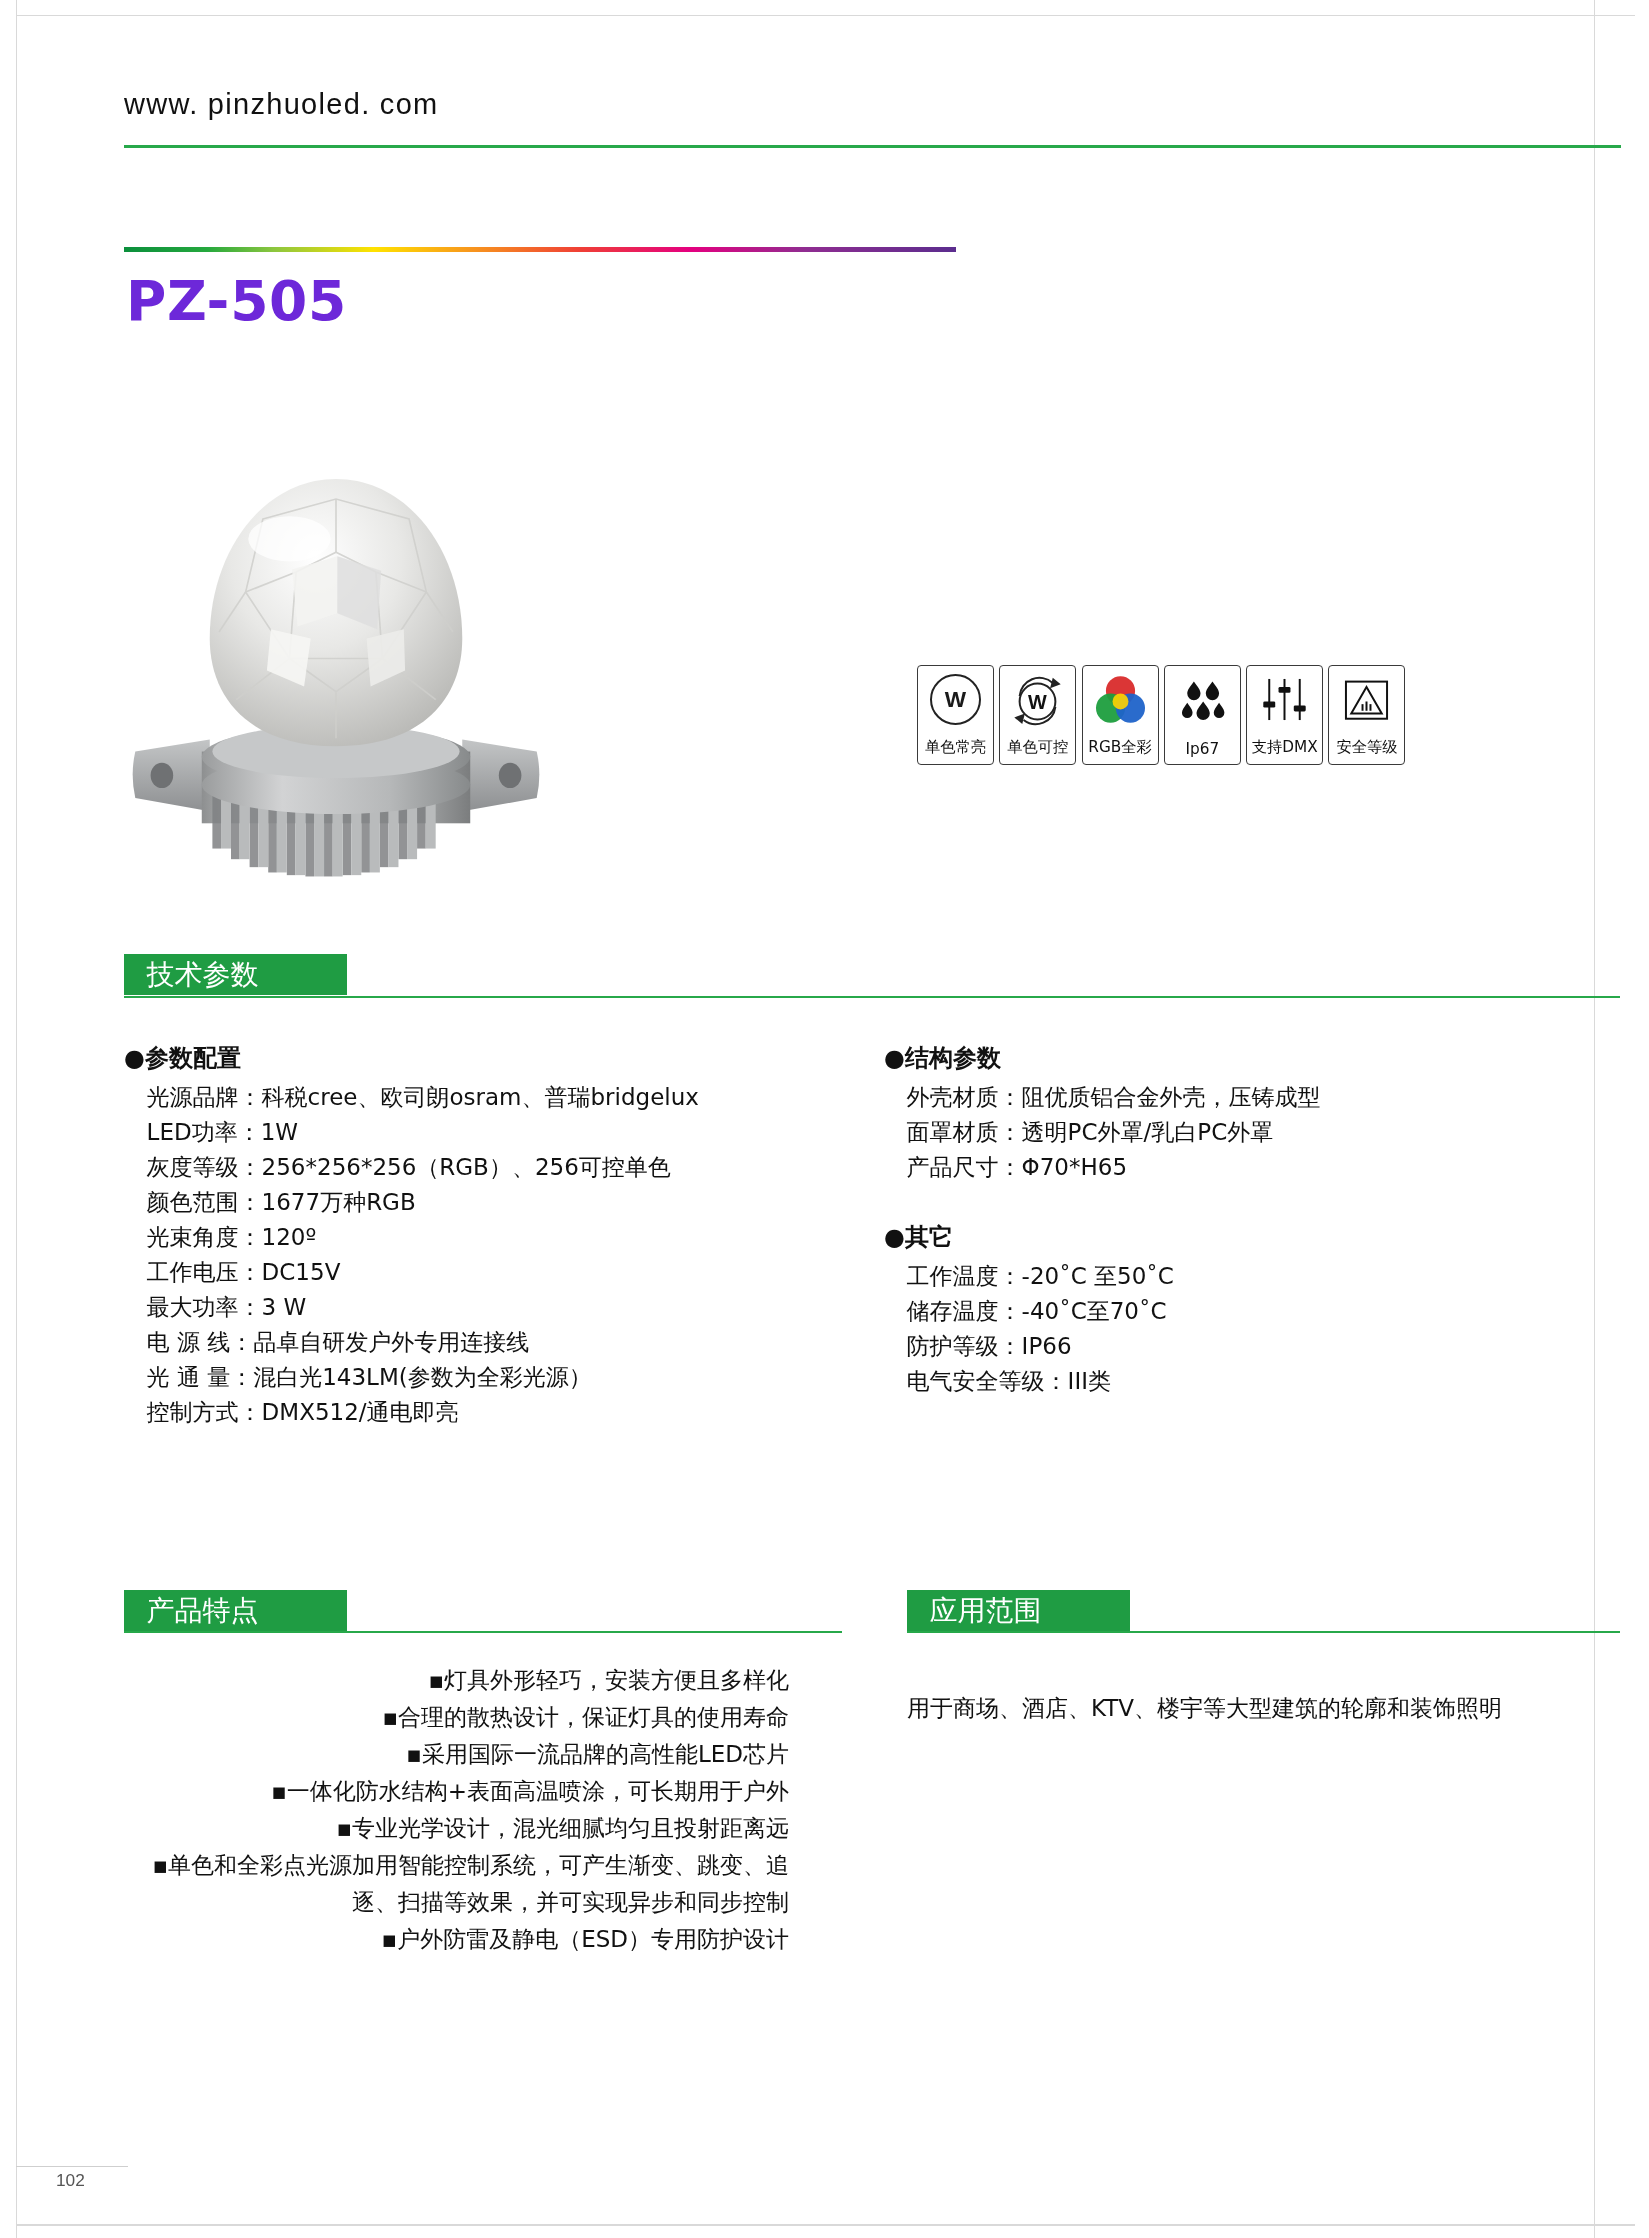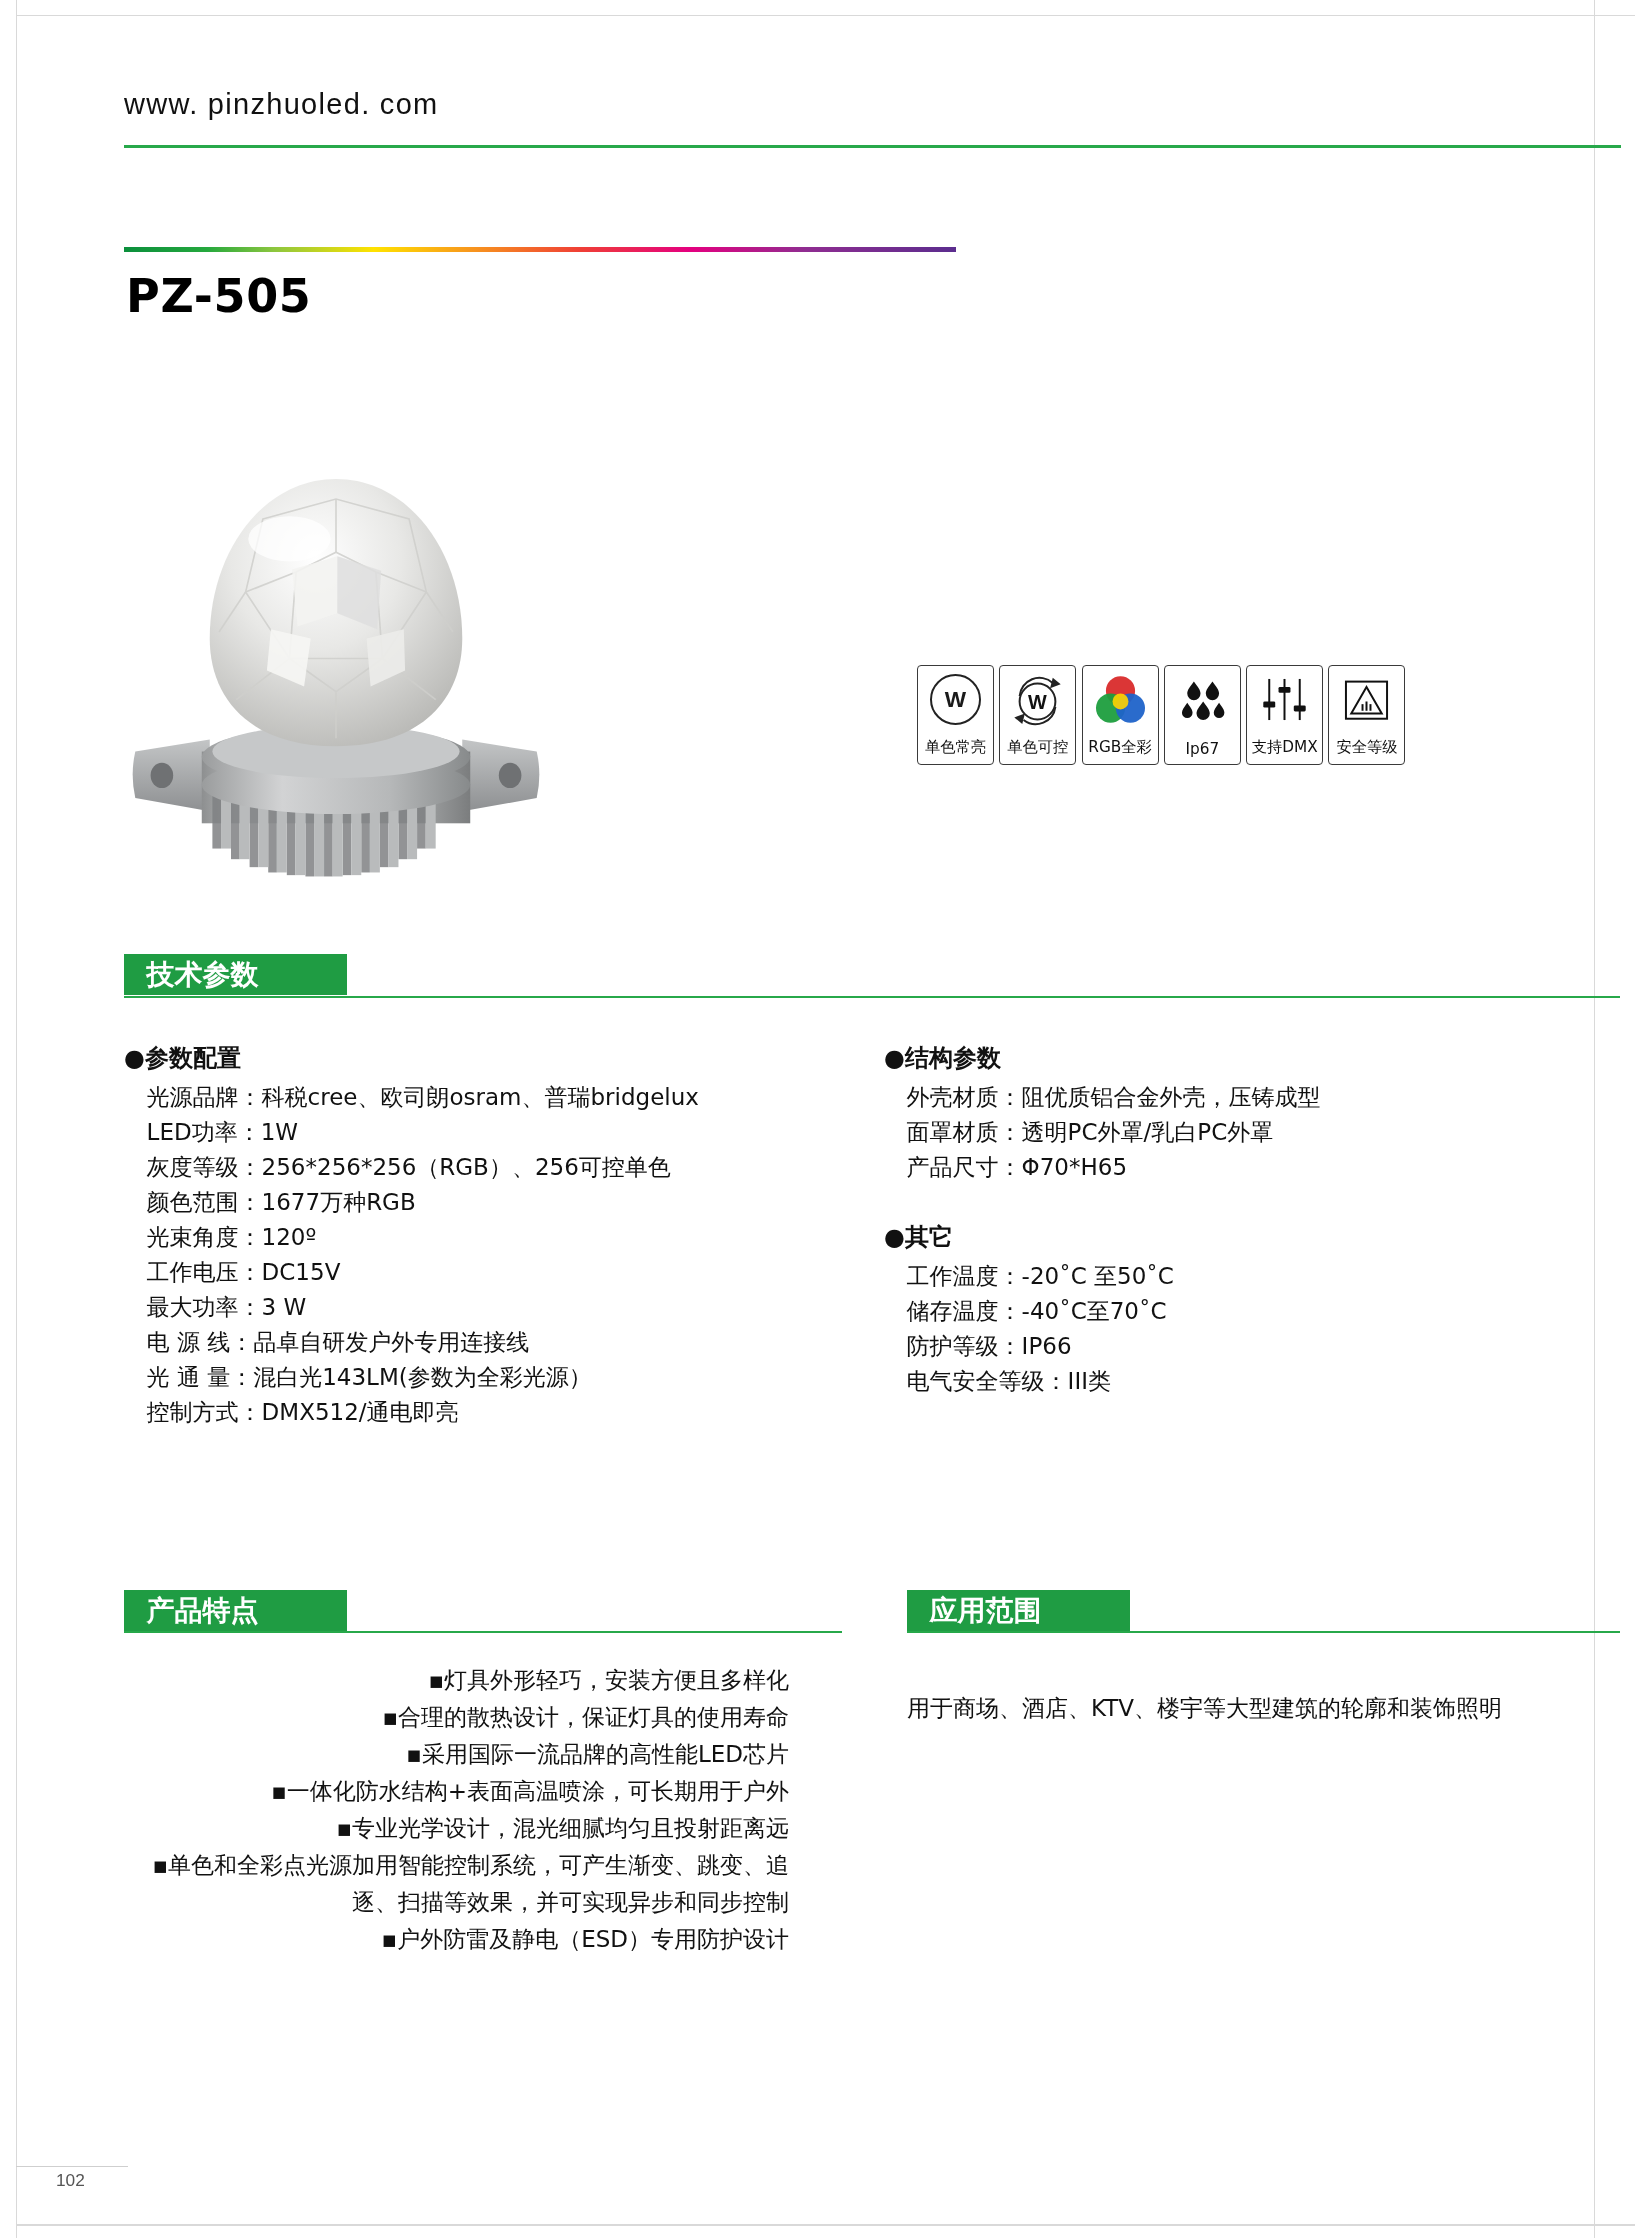--- a/index.html
+++ b/index.html
@@ -84,23 +84,23 @@
     width: 832px;
     height: 5.3px;
     background: linear-gradient(to right,
        #0b8f3c 0%, #25a83d 10%, #8cc63f 18%, #ffe200 30%,
        #f7941e 42%, #ef3e36 55%, #e4007f 68%, #8f2d91 82%, #5b2d8e 100%);
   }
   .model-no {
     position: absolute;
     left: 126px;
     top: 269px;
-    font-size: 46px;
+    font-size: 55px;
     font-weight: bold;
-    color: #000000;
+    color: #6d28d9;
     font-family: "DejaVu Sans", sans-serif;
     letter-spacing: 0.7px;
   }
 
   
   .product-photo {
     position: absolute;
     left: 130px;
     top: 439px;
     width: 412px;
@@ -149,21 +149,21 @@
     font-size: 22.6px; font-weight: bold; font-family: "Liberation Sans", sans-serif;
   }
 
   
   .section-tab {
     position: absolute;
     height: 41px;
     background: #1f9c43;
     color: #ffffff;
     font-size: 28px;
-    font-weight: bold;
+    font-weight: normal;
     font-family: "DejaVu Sans", sans-serif;
     display: flex;
     align-items: center;
     padding: 0 22.6px 0 22.6px;
     box-sizing: border-box;
   }
   .section-rule {
     position: absolute;
     height: 2px;
     background: #27a84a;

